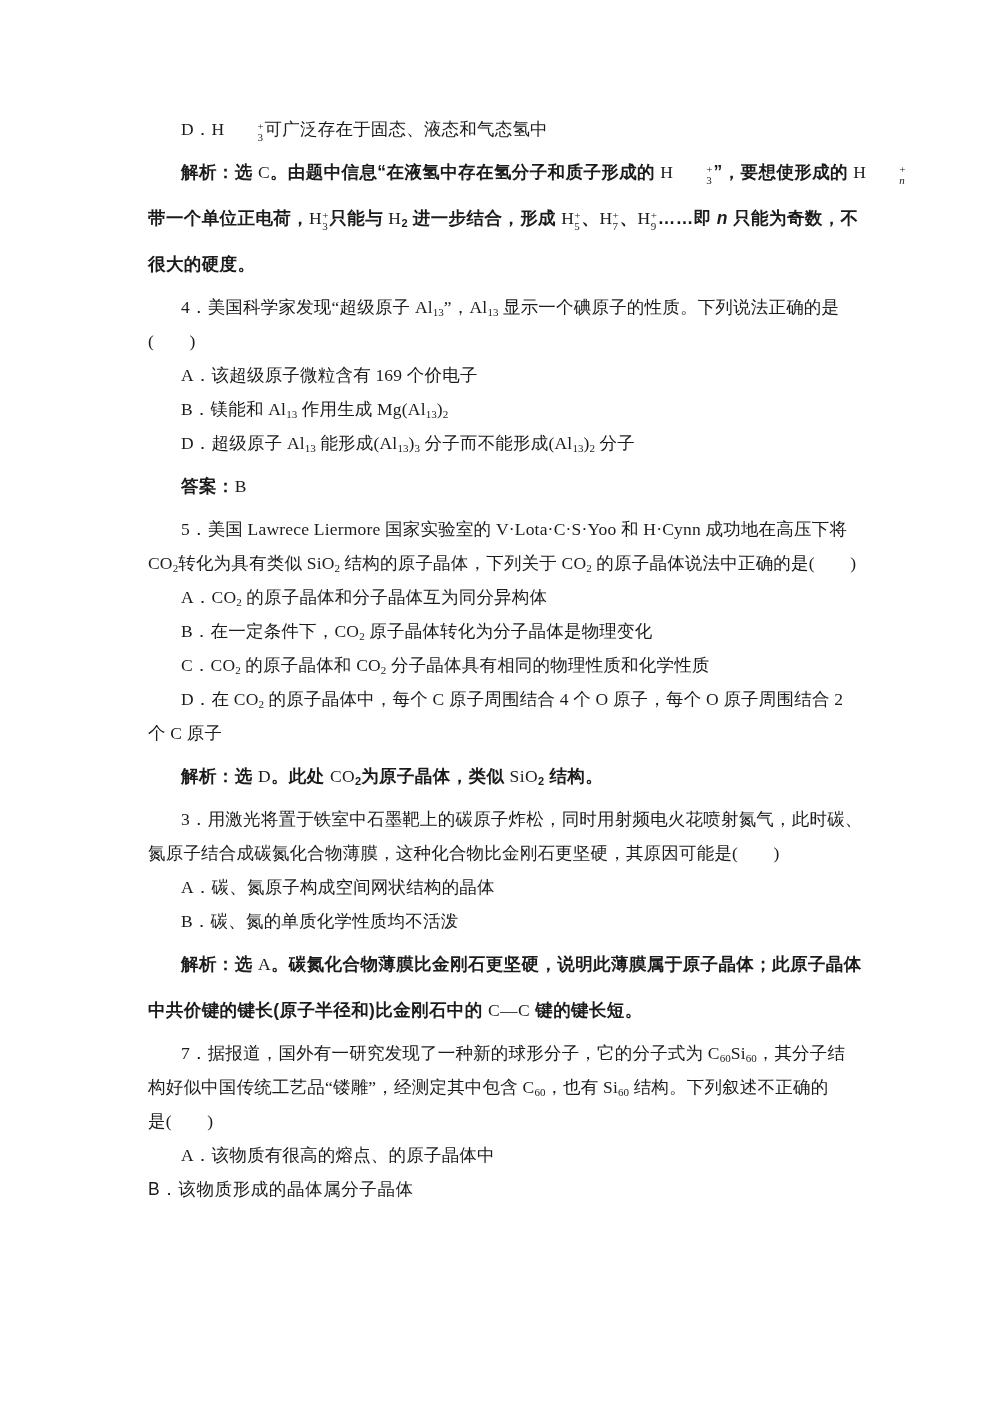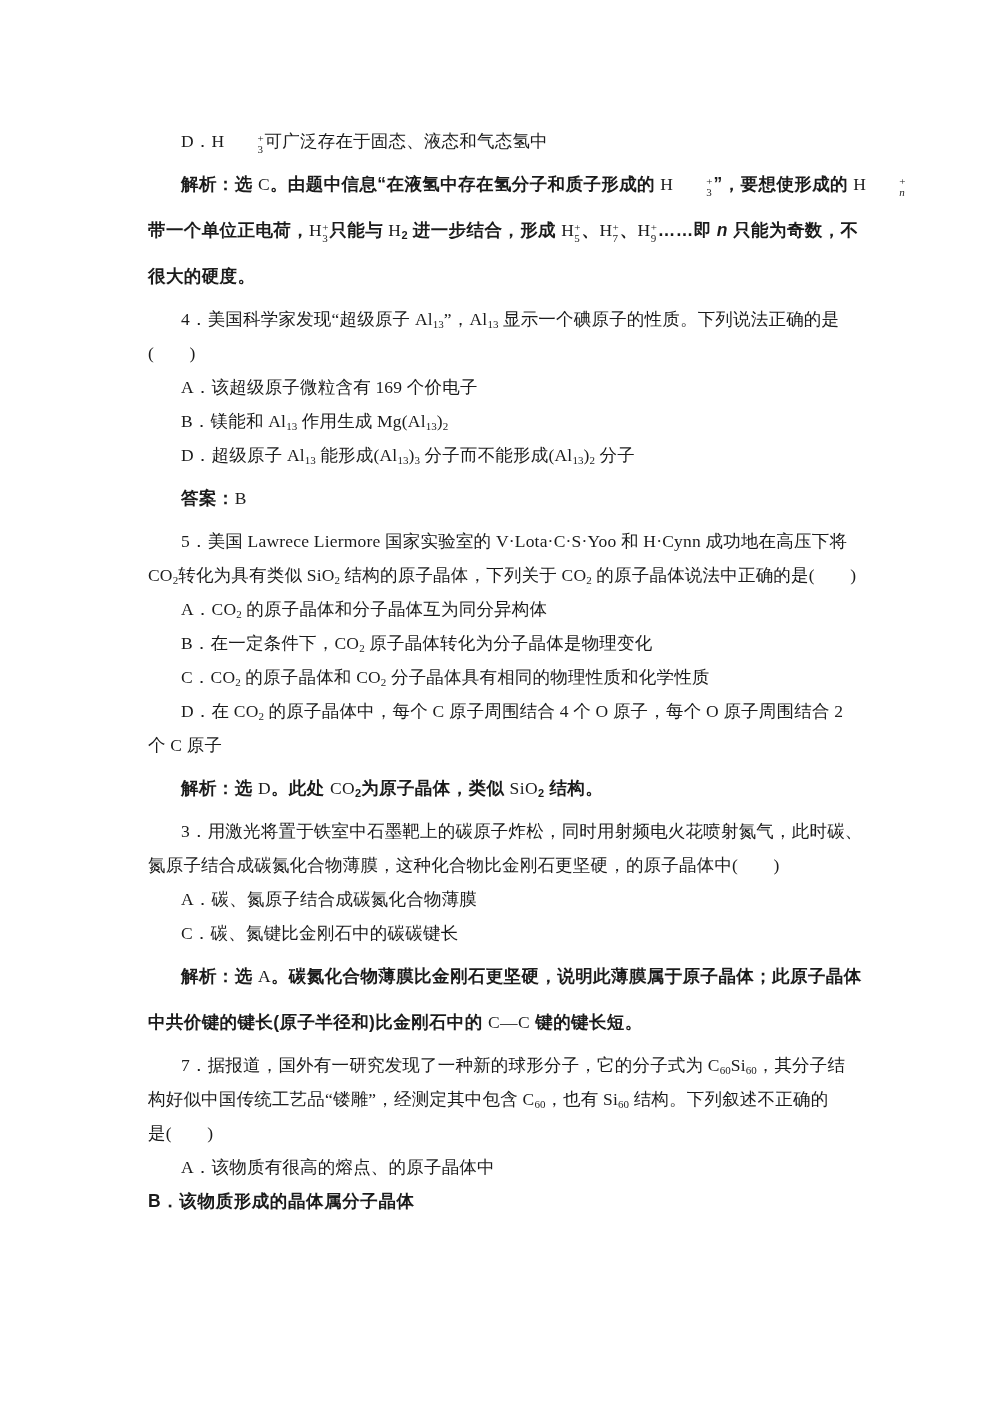--- a/index.html
+++ b/index.html
@@ -12,21 +12,20 @@
     width: 1000px;
     height: 1414px;
     background: #ffffff;
     overflow: hidden;
     color: #1b1b1b;
     font-family: "Liberation Serif", "DejaVu Serif", serif;
     font-size: 17.5px;
   }
   .content {
     padding: 112px 140px 0 148px;
-    margin-top: 12px;
   }
   .line {
     line-height: 34px;
     white-space: nowrap;
     letter-spacing: 0.2px;
   }
   
   .ind {
     text-indent: 33px;
   }
@@ -35,21 +34,21 @@
     font-family: "Liberation Sans", "DejaVu Sans", sans-serif;
     font-weight: 600;
     line-height: 46px;
     letter-spacing: 0.4px;
   }
   .hei-block-start { margin-top: 3px; }
   .hei-block-end   { margin-bottom: 3px; }
   
   .hei-lt {
     font-family: "Liberation Sans", "DejaVu Sans", sans-serif;
-    font-weight: 700;
+    font-weight: 400;
     letter-spacing: 0.6px;
   }
   
   .lat {
     font-family: "Liberation Serif", "DejaVu Serif", serif;
     font-weight: 400;
   }
   .it {
     font-style: italic;
   }
@@ -94,23 +93,23 @@
       <div class="line ind hei hei-block-start hei-block-end">答案：<span class="lat">B</span></div>
       <div class="line ind">5．美国 Lawrece Liermore 国家实验室的 V·Lota·C·S·Yoo 和 H·Cynn 成功地在高压下将</div>
       <div class="line">CO<sub>2</sub>转化为具有类似 SiO<sub>2</sub> 结构的原子晶体，下列关于 CO<sub>2</sub> 的原子晶体说法中正确的是(　　)</div>
       <div class="line ind">A．CO<sub>2</sub> 的原子晶体和分子晶体互为同分异构体</div>
       <div class="line ind">B．在一定条件下，CO<sub>2</sub> 原子晶体转化为分子晶体是物理变化</div>
       <div class="line ind">C．CO<sub>2</sub> 的原子晶体和 CO<sub>2</sub> 分子晶体具有相同的物理性质和化学性质</div>
       <div class="line ind">D．在 CO<sub>2</sub> 的原子晶体中，每个 C 原子周围结合 4 个 O 原子，每个 O 原子周围结合 2</div>
       <div class="line">个 C 原子</div>
       <div class="line ind hei hei-block-start hei-block-end">解析：选 <span class="lat">D</span>。此处 <span class="lat">CO</span><sub>2</sub>为原子晶体，类似 <span class="lat">SiO</span><sub>2</sub> 结构。</div>
       <div class="line ind">3．用激光将置于铁室中石墨靶上的碳原子炸松，同时用射频电火花喷射氮气，此时碳、</div>
-      <div class="line">氮原子结合成碳氮化合物薄膜，这种化合物比金刚石更坚硬，的原子晶体中(　　)</div>
-      <div class="line ind">A．碳、氮原子结合成碳氮化合物薄膜</div>
-      <div class="line ind">C．碳、氮键比金刚石中的碳碳键长</div>
+      <div class="line">氮原子结合成碳氮化合物薄膜，这种化合物比金刚石更坚硬，其原因可能是(　　)</div>
+      <div class="line ind">A．碳、氮原子构成空间网状结构的晶体</div>
+      <div class="line ind">B．碳、氮的单质化学性质均不活泼</div>
       <div class="line ind hei hei-block-start">解析：选 <span class="lat">A</span>。碳氮化合物薄膜比金刚石更坚硬，说明此薄膜属于原子晶体；此原子晶体</div>
       <div class="line hei hei-block-end">中共价键的键长(原子半径和)比金刚石中的 <span class="lat">C—C</span> 键的键长短。</div>
       <div class="line ind">7．据报道，国外有一研究发现了一种新的球形分子，它的分子式为 C<sub>60</sub>Si<sub>60</sub>，其分子结</div>
       <div class="line">构好似中国传统工艺品“镂雕”，经测定其中包含 C<sub>60</sub>，也有 Si<sub>60</sub> 结构。下列叙述不正确的</div>
       <div class="line">是(　　)</div>
       <div class="line ind">A．该物质有很高的熔点、的原子晶体中</div>
       <div class="line hei-lt">B．该物质形成的晶体属分子晶体</div>
     </div>
 </div>
 

